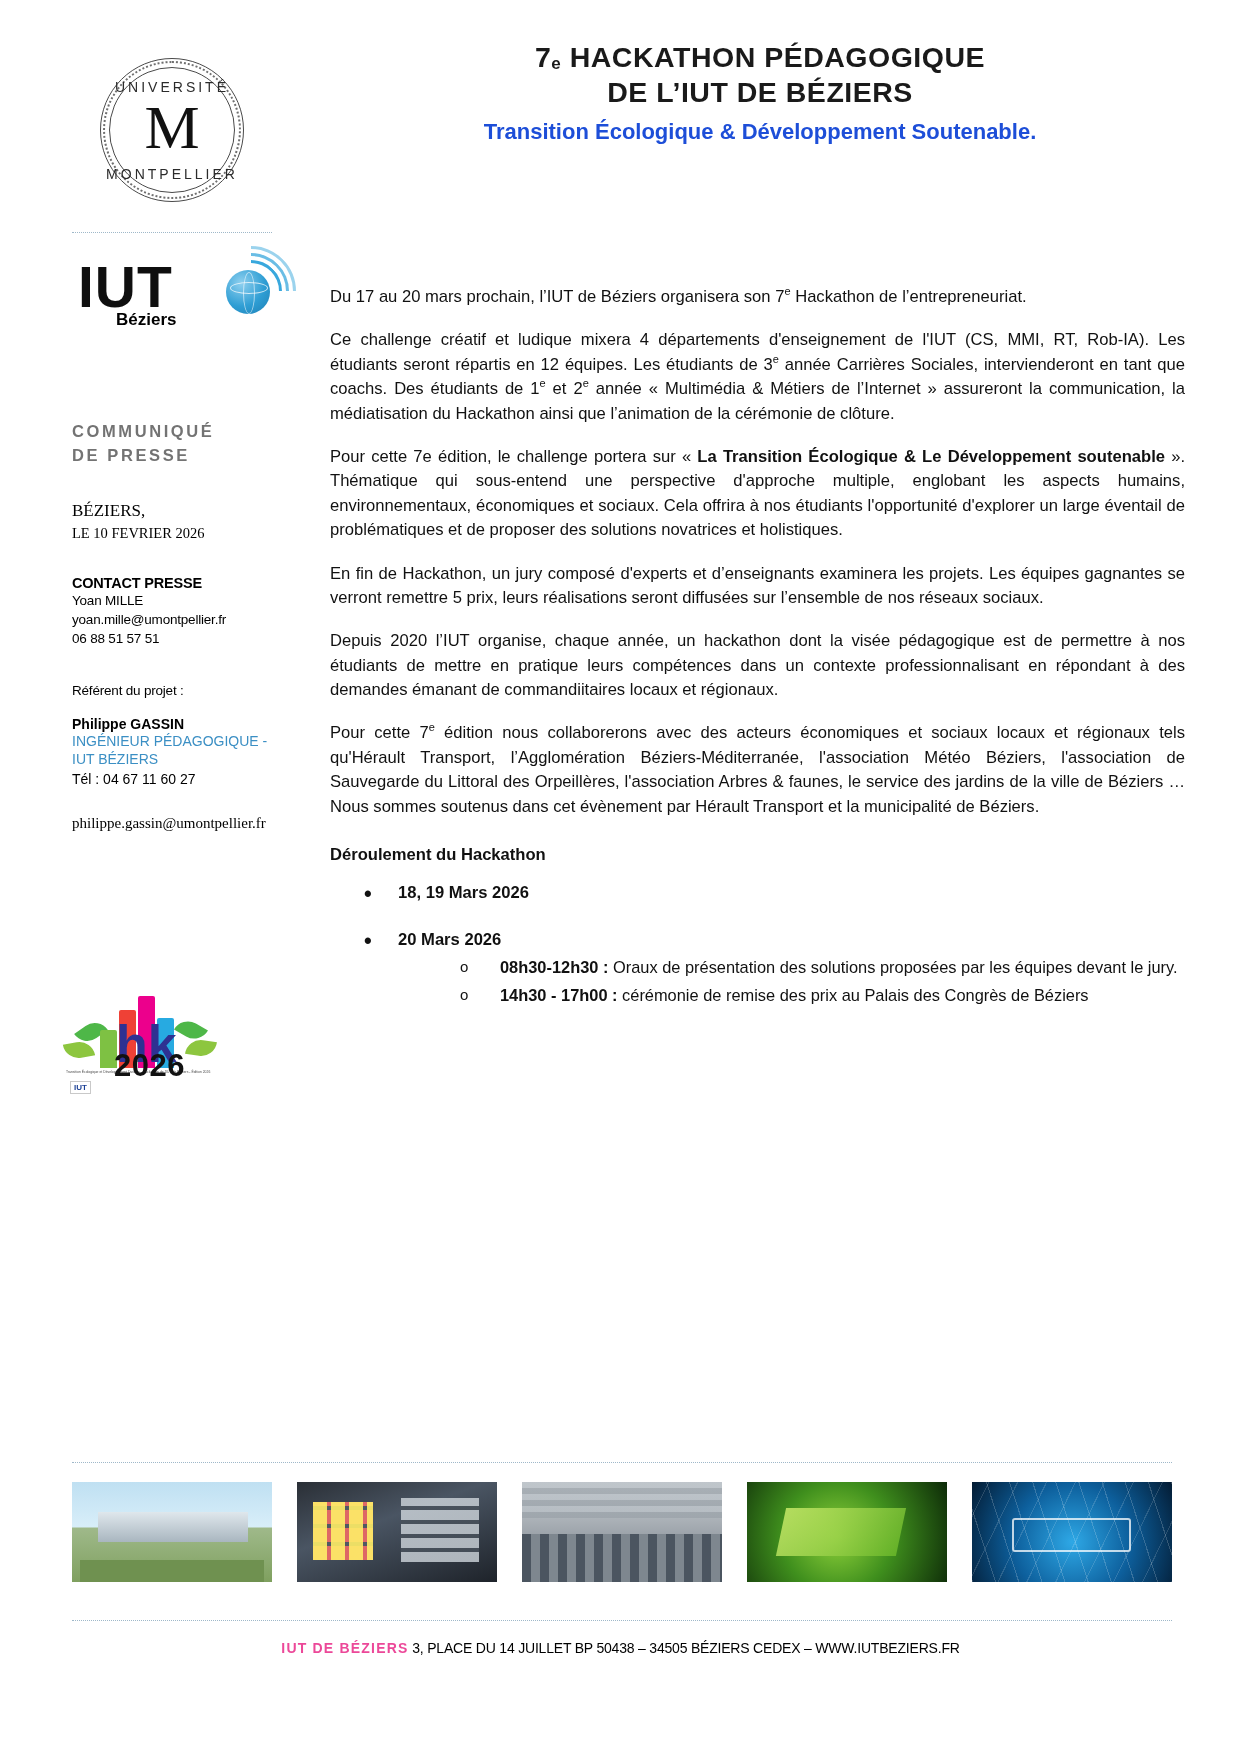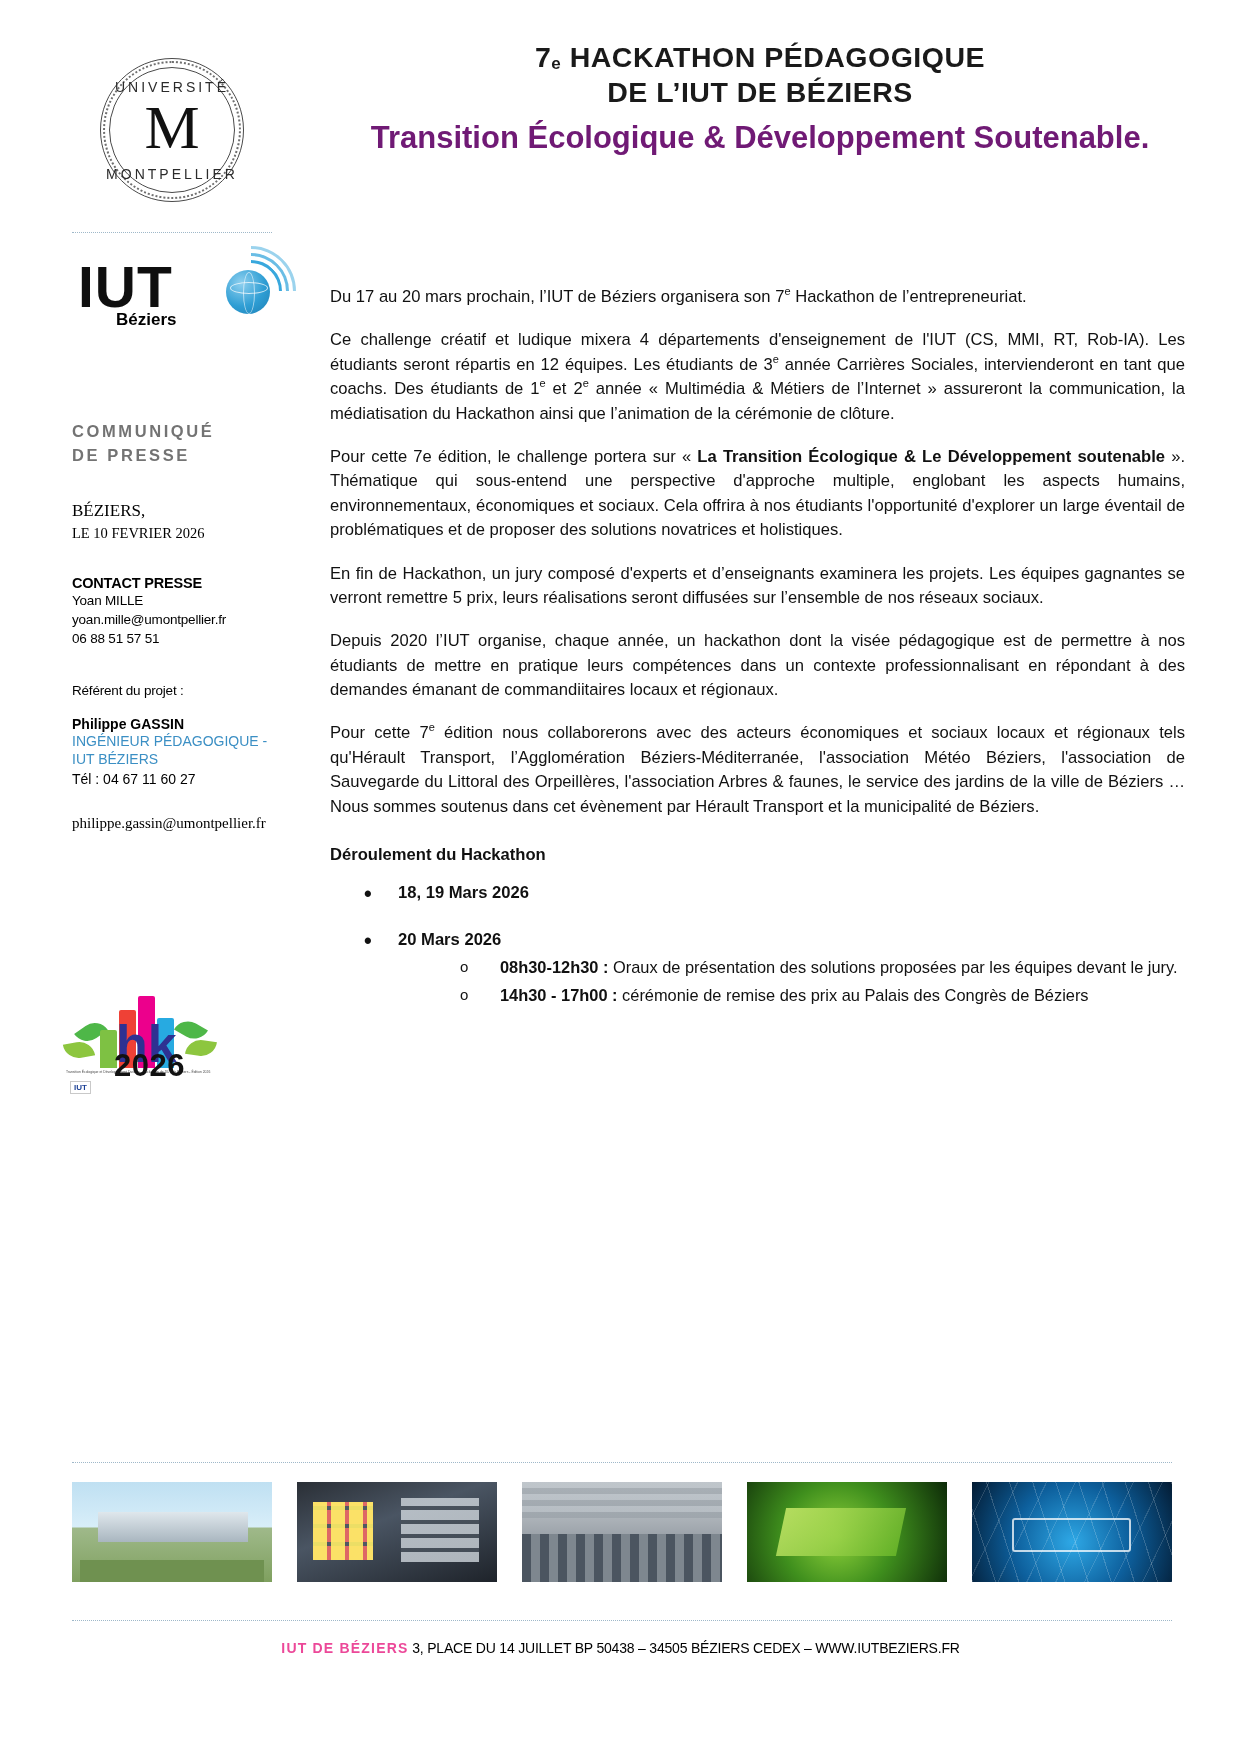--- a/index.html
+++ b/index.html
@@ -46,24 +46,24 @@
   }
   .header .line2 {
     font-size: 28.5px;
     font-weight: bold;
     letter-spacing: 0.5px;
     line-height: 1.22;
     color: #1a1a1a;
   }
   .header .subtitle {
     margin-top: 8px;
-    font-size: 31px;
+    font-size: 22px;
     font-weight: bold;
     line-height: 1.28;
-    color: #701a75;
+    color: #1d4ed8;
   }
 
   
   .um-logo {
     position: absolute;
     top: 58px;
     left: 100px;
     width: 144px;
     height: 144px;
   }

